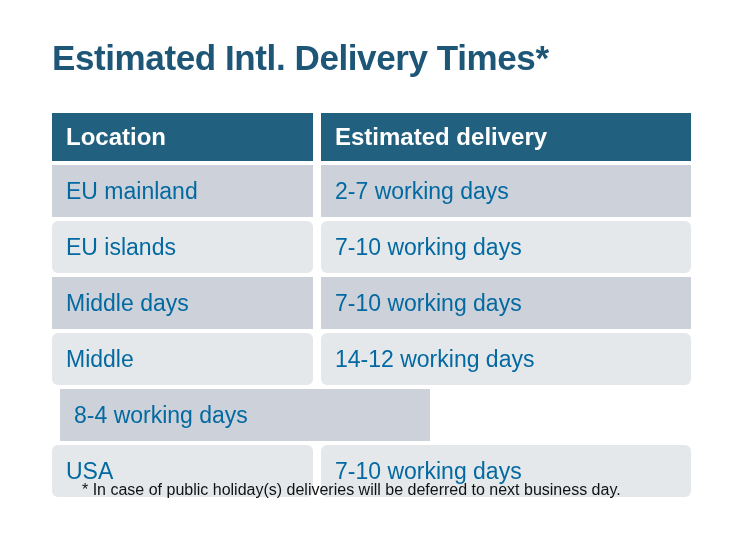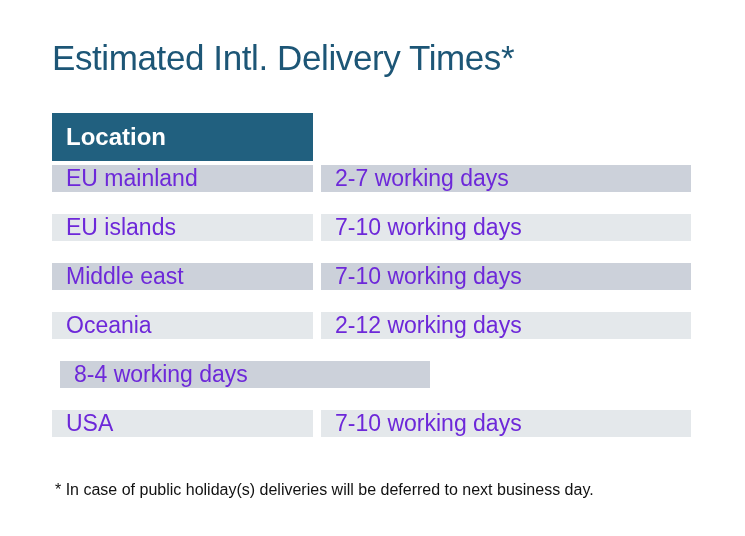--- a/index.html
+++ b/index.html
@@ -20,21 +20,21 @@
     height: 536px;
     background: #ffffff;
   }
 
   
   .page-title {
     position: absolute;
     left: 52px;
     top: 36px;
     font-size: 35px;
-    font-weight: 400;
+    font-weight: 700;
     letter-spacing: -0.4px;
     color: #1d5676;
     line-height: 44px;
     white-space: nowrap;
   }
 
   
   .delivery-table {
     position: absolute;
     left: 52px;
@@ -48,24 +48,24 @@
     margin-bottom: 4px;
   }
   .table-row:last-child {
     margin-bottom: 4px;
   }
 
   .cell {
     box-sizing: border-box;
     display: flex;
     align-items: center;
-    height: 27px;
+    height: 52px;
     padding-left: 14px;
     font-size: 23px;
-    color: #6d28d9;
+    color: #0369a1;
     white-space: nowrap;
     overflow: hidden;
   }
 
   .cell-location {
     width: 261px;
     flex: 0 0 261px;
   }
   .cell-gutter {
     width: 8px;
@@ -92,69 +92,71 @@
   }
 
   
   .row-dark .cell-location,
   .row-dark .cell-delivery {
     background: #ccd1da;
   }
   .row-light .cell-location,
   .row-light .cell-delivery {
     background: #e4e8eb;
+    border-radius: 6px;
   }
 
   
   .footnote {
     position: absolute;
-    left: 55px;
+    left: 82px;
     top: 479px;
     font-size: 16px;
     color: #111111;
     line-height: 22px;
     white-space: nowrap;
   }
 </style>
 </head>
 <body>
 
 <div class="page">
 
   <div class="page-title">Estimated Intl. Delivery Times*</div>
 
   <div class="delivery-table">
 
     <div class="table-row header-row">
       <div class="cell cell-location">Location</div>
       <div class="cell-gutter"></div>
+      <div class="cell cell-delivery">Estimated delivery</div>
     </div>
 
     <div class="table-row row-dark">
       <div class="cell cell-location">EU mainland</div>
       <div class="cell-gutter"></div>
       <div class="cell cell-delivery">2-7 working days</div>
     </div>
 
     <div class="table-row row-light">
       <div class="cell cell-location">EU islands</div>
       <div class="cell-gutter"></div>
       <div class="cell cell-delivery">7-10 working days</div>
     </div>
 
     <div class="table-row row-dark">
-      <div class="cell cell-location">Middle east</div>
+      <div class="cell cell-location">Middle days</div>
       <div class="cell-gutter"></div>
       <div class="cell cell-delivery">7-10 working days</div>
     </div>
 
     <div class="table-row row-light">
-      <div class="cell cell-location">Oceania</div>
+      <div class="cell cell-location">Middle</div>
       <div class="cell-gutter"></div>
-      <div class="cell cell-delivery">2-12 working days</div>
+      <div class="cell cell-delivery">14-12 working days</div>
     </div>
 
     <div class="table-row row-dark">
       <div class="cell-gutter"></div>
       <div class="cell cell-delivery">8-4 working days</div>
     </div>
 
     <div class="table-row row-light">
       <div class="cell cell-location">USA</div>
       <div class="cell-gutter"></div>

